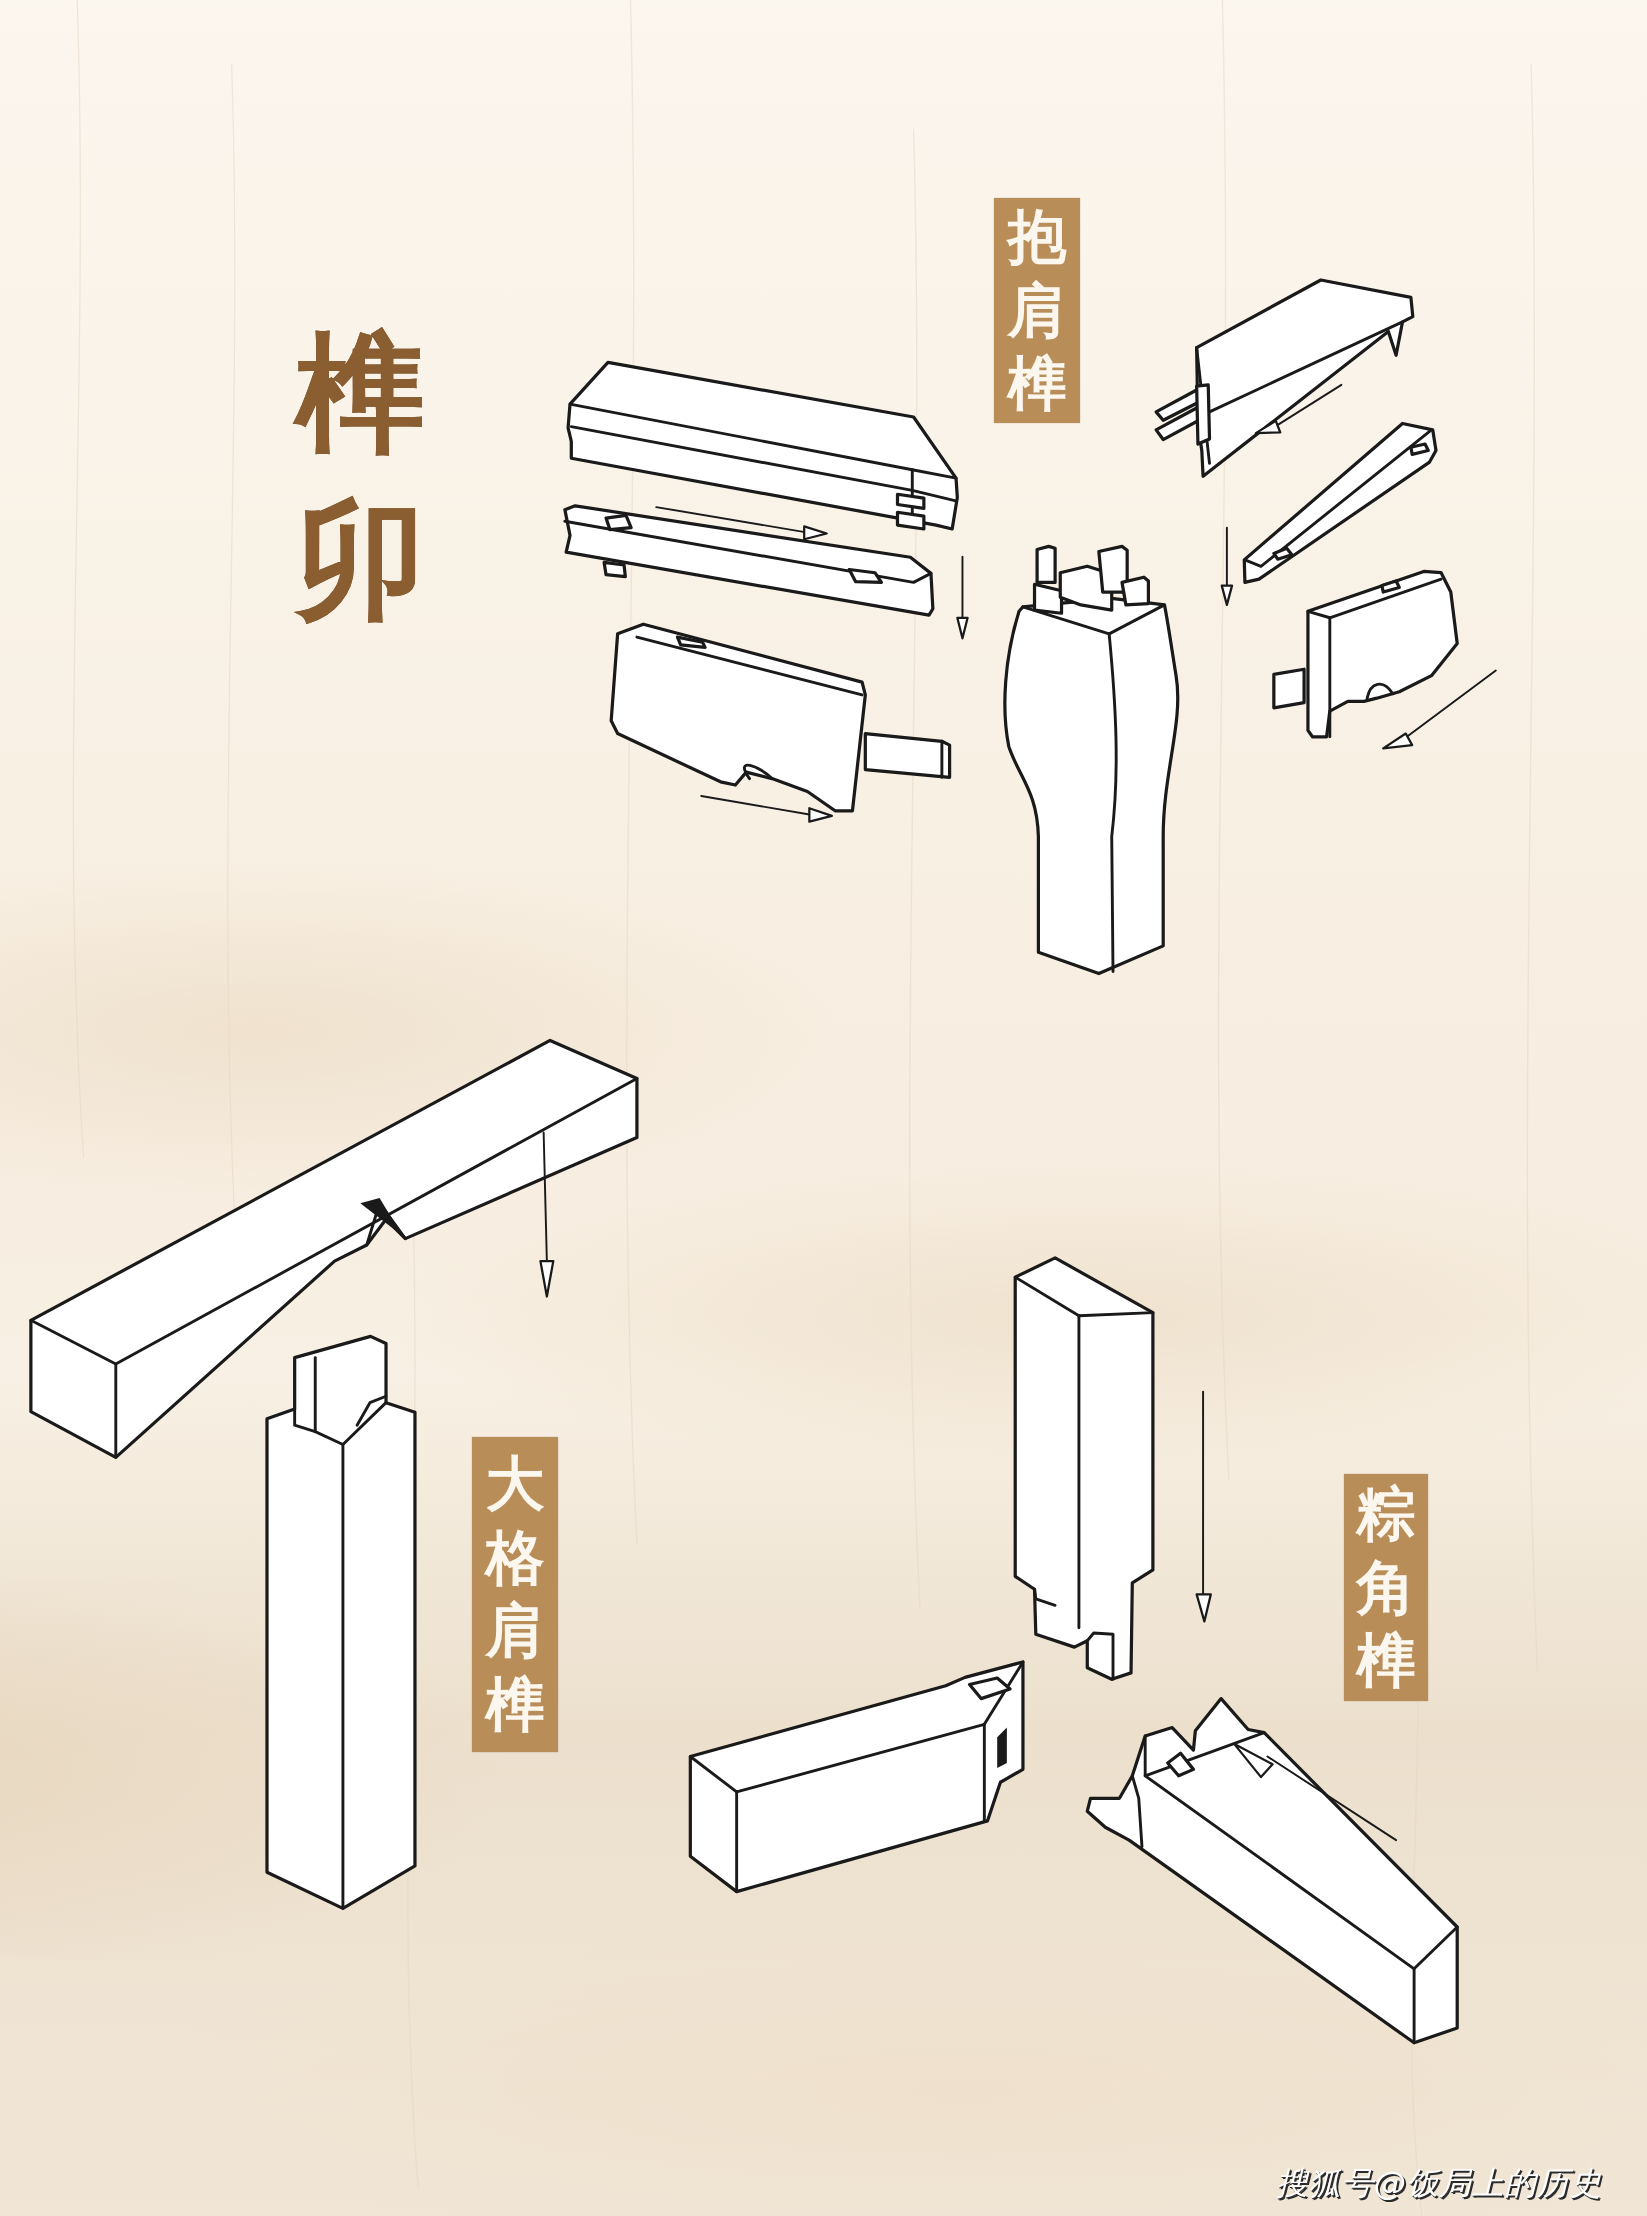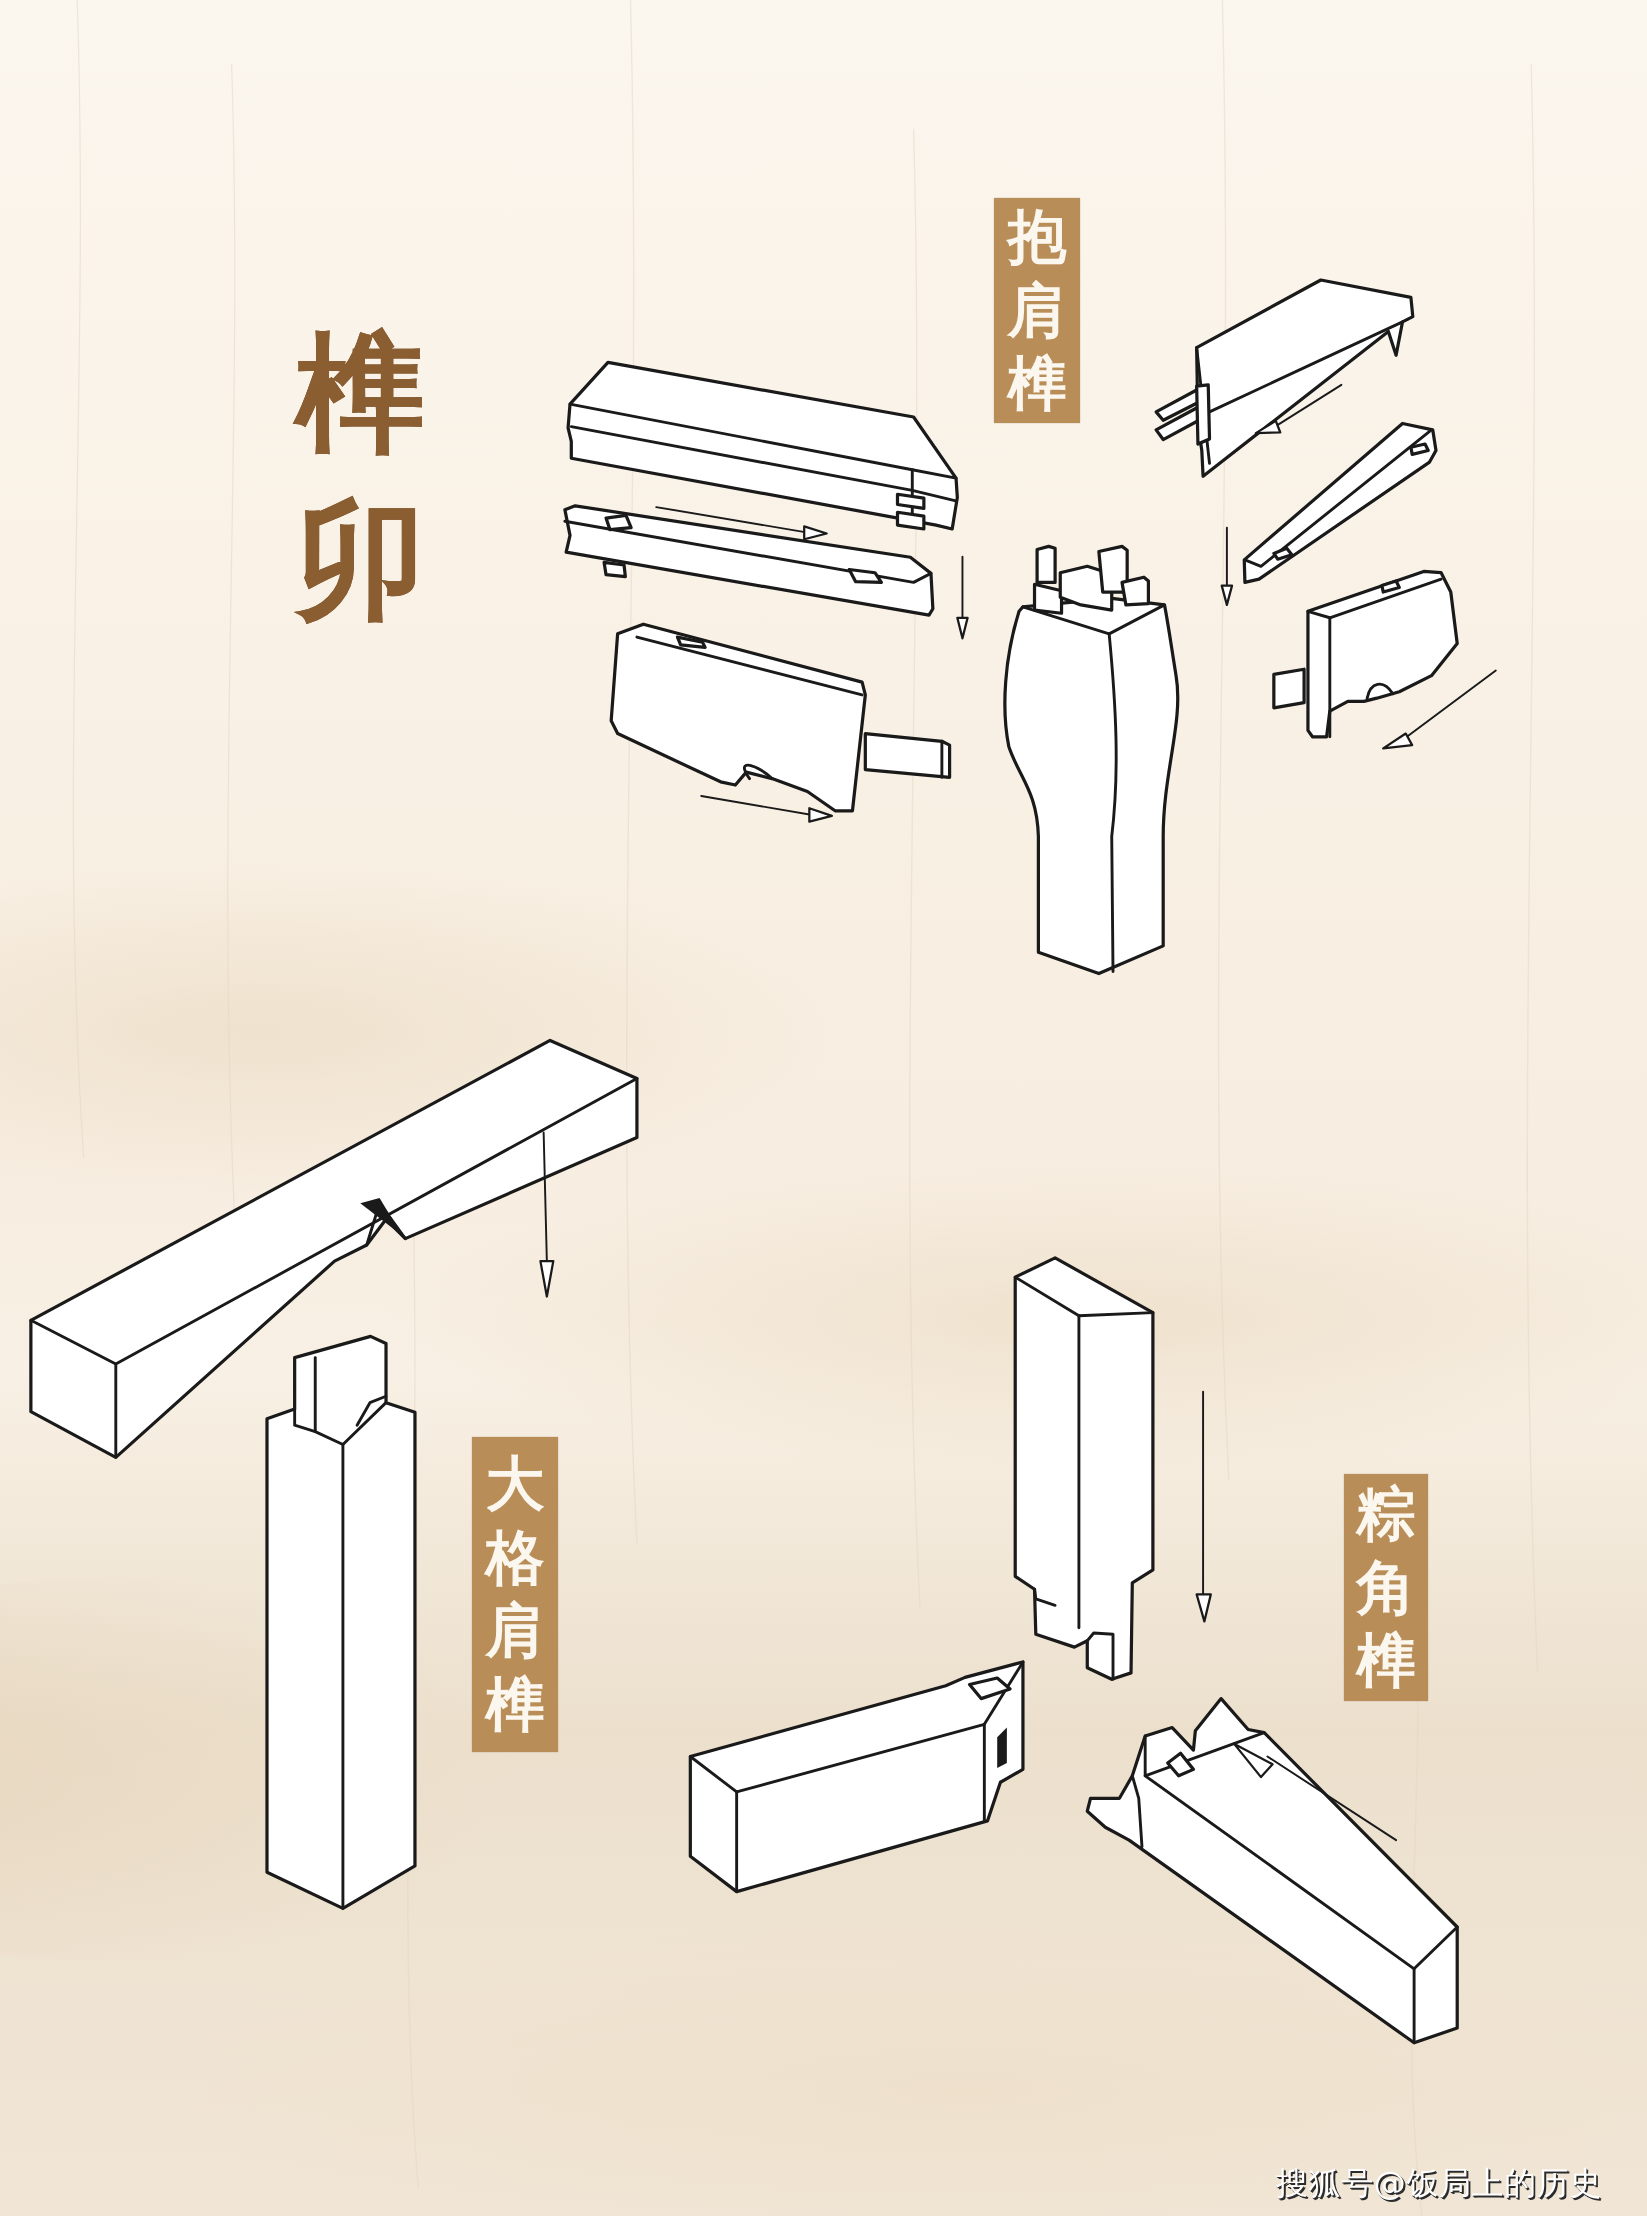--- a/index.html
+++ b/index.html
@@ -22,21 +22,21 @@
   .label { position: absolute; background: #b88d58; display: flex; flex-direction: column;
            align-items: center; justify-content: center; gap: 3.9px; box-shadow: 0 0 1.3px rgba(120,80,40,0.4); }
   .label span { display: block; color: #fbf7ef; font-family: "DejaVu Sans", sans-serif;
                 font-size: 59px; line-height: 70px; font-weight: bold; }
   .label-baojian { left: 994px; top: 198px; width: 86px; height: 225px; }
   .label-dage   { left: 472px; top: 1437px; width: 86px; height: 315px; }
   .label-zongjiao { left: 1344px; top: 1474px; width: 84px; height: 227px; }
 
   .watermark { position: absolute; left: 1276px; top: 2164px; font-family: "DejaVu Sans", sans-serif;
                font-size: 32px; line-height: 39px; color: #ffffff;
-               text-shadow: 1.9px 1.9px 0 #2b2b2b, 0.6px 0.6px 0 #2b2b2b; letter-spacing: 0.6px; }
+               text-shadow: 1.9px 1.9px 0 #2b2b2b, 0.6px 0.6px 0 #2b2b2b; letter-spacing: 0.6px; font-style: italic; }
 </style>
 </head>
 <body>
 
 <svg class="bg" viewBox="0 0 2560 3444" preserveAspectRatio="none">
   <defs>
     <linearGradient id="bgGrad" x1="0" y1="0" x2="0" y2="1">
       <stop offset="0" stop-color="#fbf6ee"></stop>
       <stop offset="0.42" stop-color="#f8efe2"></stop>
       <stop offset="0.52" stop-color="#f7ede0"></stop>

